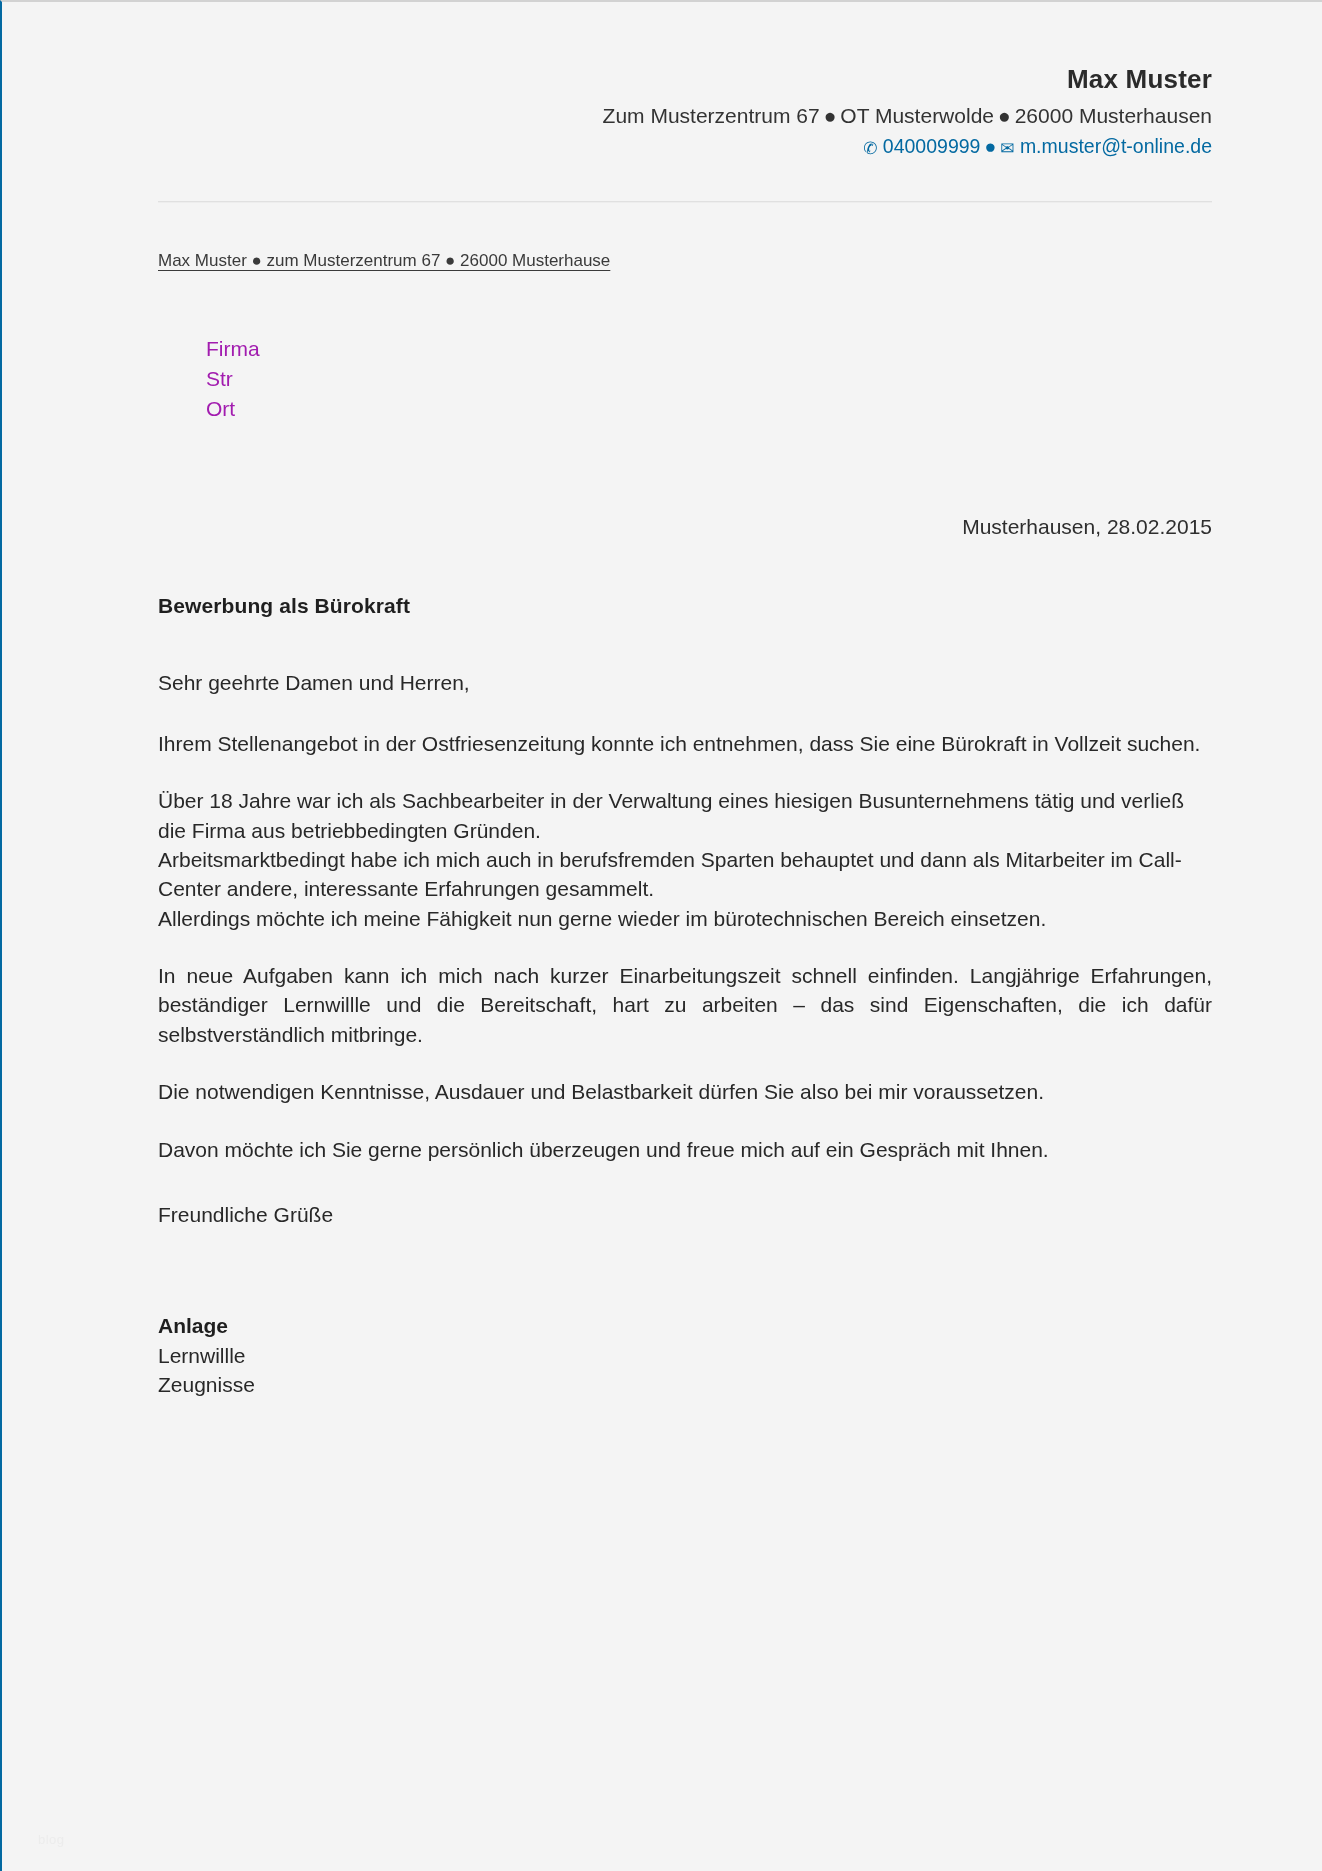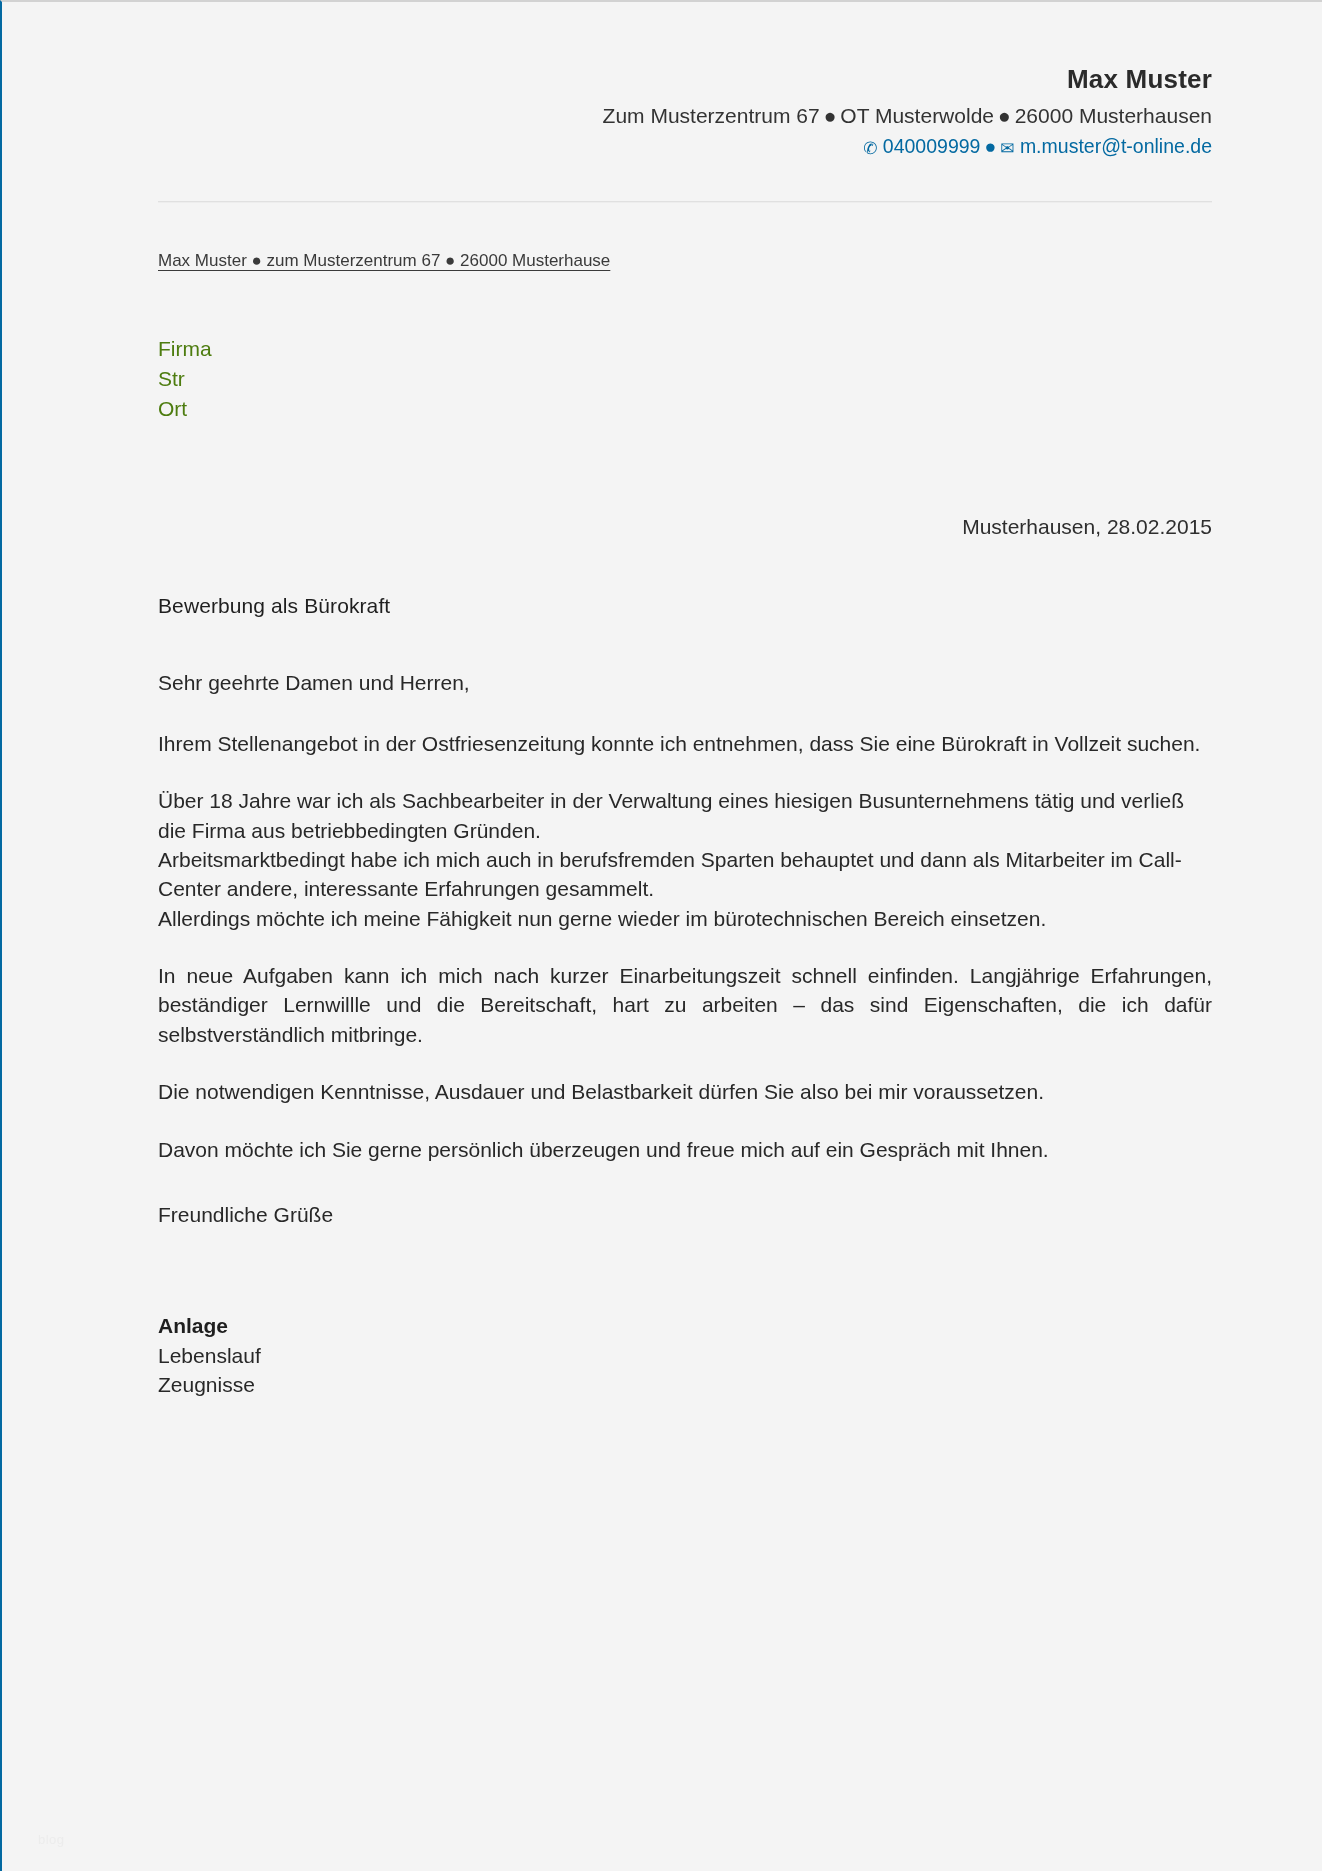--- a/index.html
+++ b/index.html
@@ -87,38 +87,39 @@
     color: #3a3a3a;
     text-decoration: underline;
     text-underline-offset: 4px;
     display: inline-block;
   }
 
   
   .recipient {
     margin-top: 63px;
     font-size: 21px;
-    color: #4d7c0f;
+    color: #a21caf;
     line-height: 1.42;
+    margin-left: 48px;
   }
   .recipient div { white-space: pre; }
 
   
   .dateline {
     margin-top: 92px;
     text-align: right;
     font-size: 21px;
     color: #2e2e2e;
   }
 
   
   .subject {
     margin-top: 55px;
     font-size: 21px;
-    font-weight: normal;
+    font-weight: bold;
     color: #1f1f1f;
     letter-spacing: 0.1px;
   }
 
   
   .body-block { margin-top: 50px; font-size: 21px; color: #282828; }
   .para {
     font-size: 21px;
     color: #282828;
     line-height: 1.40;
@@ -208,20 +209,20 @@
       <p class="para">Die notwendigen Kenntnisse, Ausdauer und Belastbarkeit dürfen Sie also bei mir voraussetzen.</p>
 
       <p class="para">Davon möchte ich Sie gerne persönlich überzeugen und freue mich auf ein Gespräch mit Ihnen.</p>
 
       <p class="para closing">Freundliche Grüße</p>
     </div>
 
     
     <div class="enclosures">
       <div class="heading">Anlage</div>
-      <div>Lebenslauf</div>
+      <div>Lernwillle</div>
       <div>Zeugnisse</div>
     </div>
 
   </div>
 
   <div class="watermark">blog</div>
 </div>
 
 </body></html>

